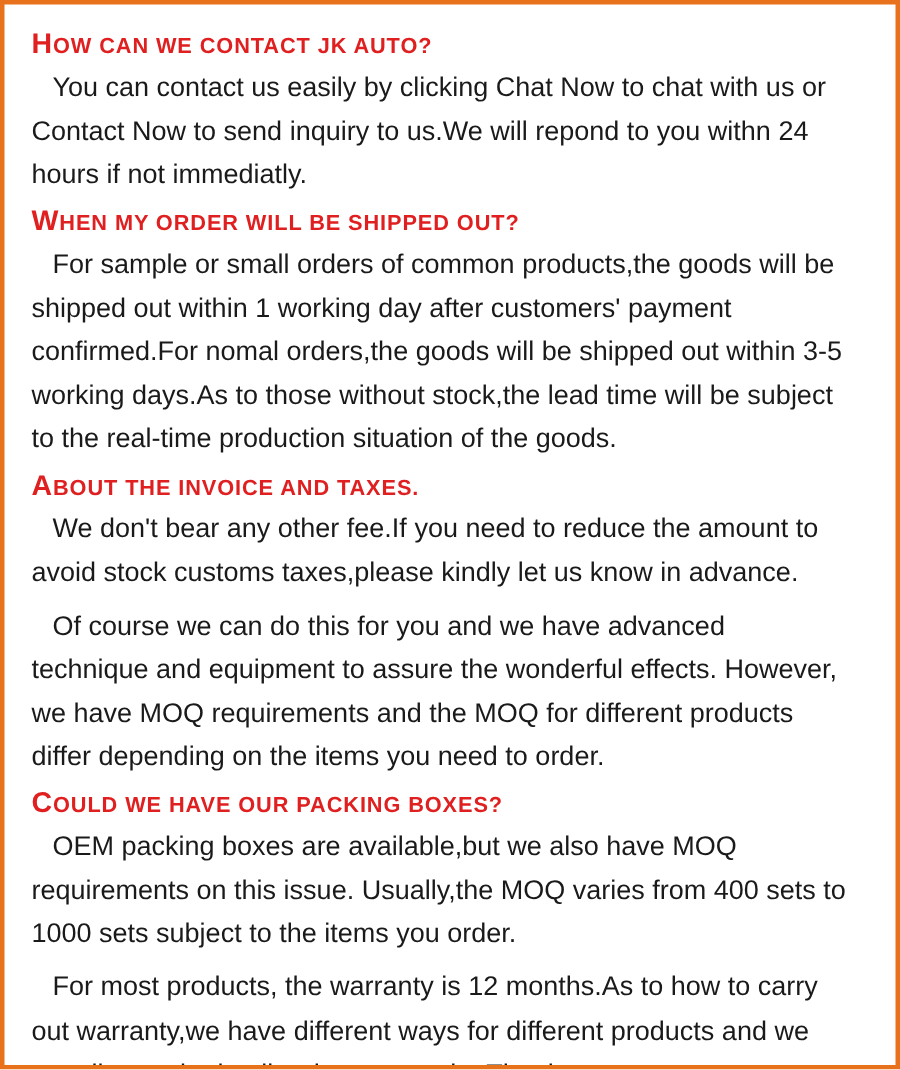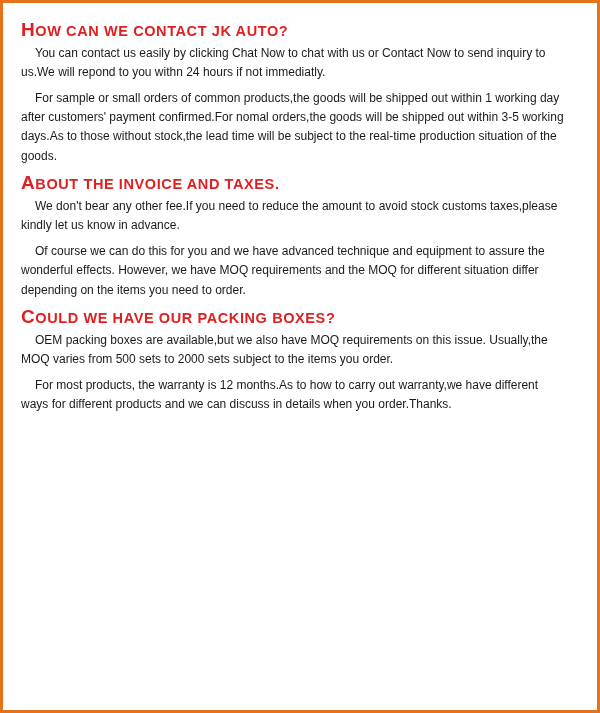--- a/index.html
+++ b/index.html
@@ -32,55 +32,56 @@
     margin: 7px 0 4px 0;
     line-height: 1.15;
     text-transform: uppercase;
   }
   .q .cap {
     font-size: 19px;
     line-height: 1;
   }
   .a {
     color: #1a1a1a;
-    font-size: 12px;
+    font-size: 18px;
     line-height: 1.62;
     margin: 0 0 6px 0;
     text-indent: 14px;
     text-align: left;
   }
 </style>
 </head>
 <body>
 
 <div class="page">
 
   <div class="faq-block">
     <div class="q"><span class="cap">H</span><span>ow can we contact JK Auto?</span></div>
     <div class="a">You can contact us easily by clicking Chat Now to chat with us or Contact Now to send inquiry to us.We will repond to you withn 24 hours if not immediatly.</div>
   </div>
 
   <div class="faq-block">
   </div>
 
   <div class="faq-block">
+    <div class="q"><span class="cap">W</span><span>hen my order will be shipped out?</span></div>
     <div class="a">For sample or small orders of common products,the goods will be shipped out within 1 working day after customers' payment confirmed.For nomal orders,the goods will be shipped out within 3-5 working days.As to those without stock,the lead time will be subject to the real-time production situation of the goods.</div>
   </div>
 
   <div class="faq-block">
     <div class="q"><span class="cap">A</span><span>bout the invoice and taxes.</span></div>
     <div class="a">We don't bear any other fee.If you need to reduce the amount to avoid stock customs taxes,please kindly let us know in advance.</div>
   </div>
 
   <div class="faq-block">
-    <div class="a">Of course we can do this for you and we have advanced technique and equipment to assure the wonderful effects. However, we have MOQ requirements and the MOQ for different situation differ depending on the items you need to order.</div>
+    <div class="a">Of course we can do this for you and we have advanced technique and equipment to assure the wonderful effects. However, we have MOQ requirements and the MOQ for different products differ depending on the items you need to order.</div>
   </div>
 
   <div class="faq-block">
     <div class="q"><span class="cap">C</span><span>ould we have our packing boxes?</span></div>
-    <div class="a">OEM packing boxes are available,but we also have MOQ requirements on this issue. Usually,the MOQ varies from 500 sets to 2000 sets subject to the items you order.</div>
+    <div class="a">OEM packing boxes are available,but we also have MOQ requirements on this issue. Usually,the MOQ varies from 400 sets to 1000 sets subject to the items you order.</div>
   </div>
 
   <div class="faq-block">
     <div class="a">For most products, the warranty is 12 months.As to how to carry out warranty,we have different ways for different products and we can discuss in details when you order.Thanks.</div>
   </div>
 
 </div>
 
 </body></html>

